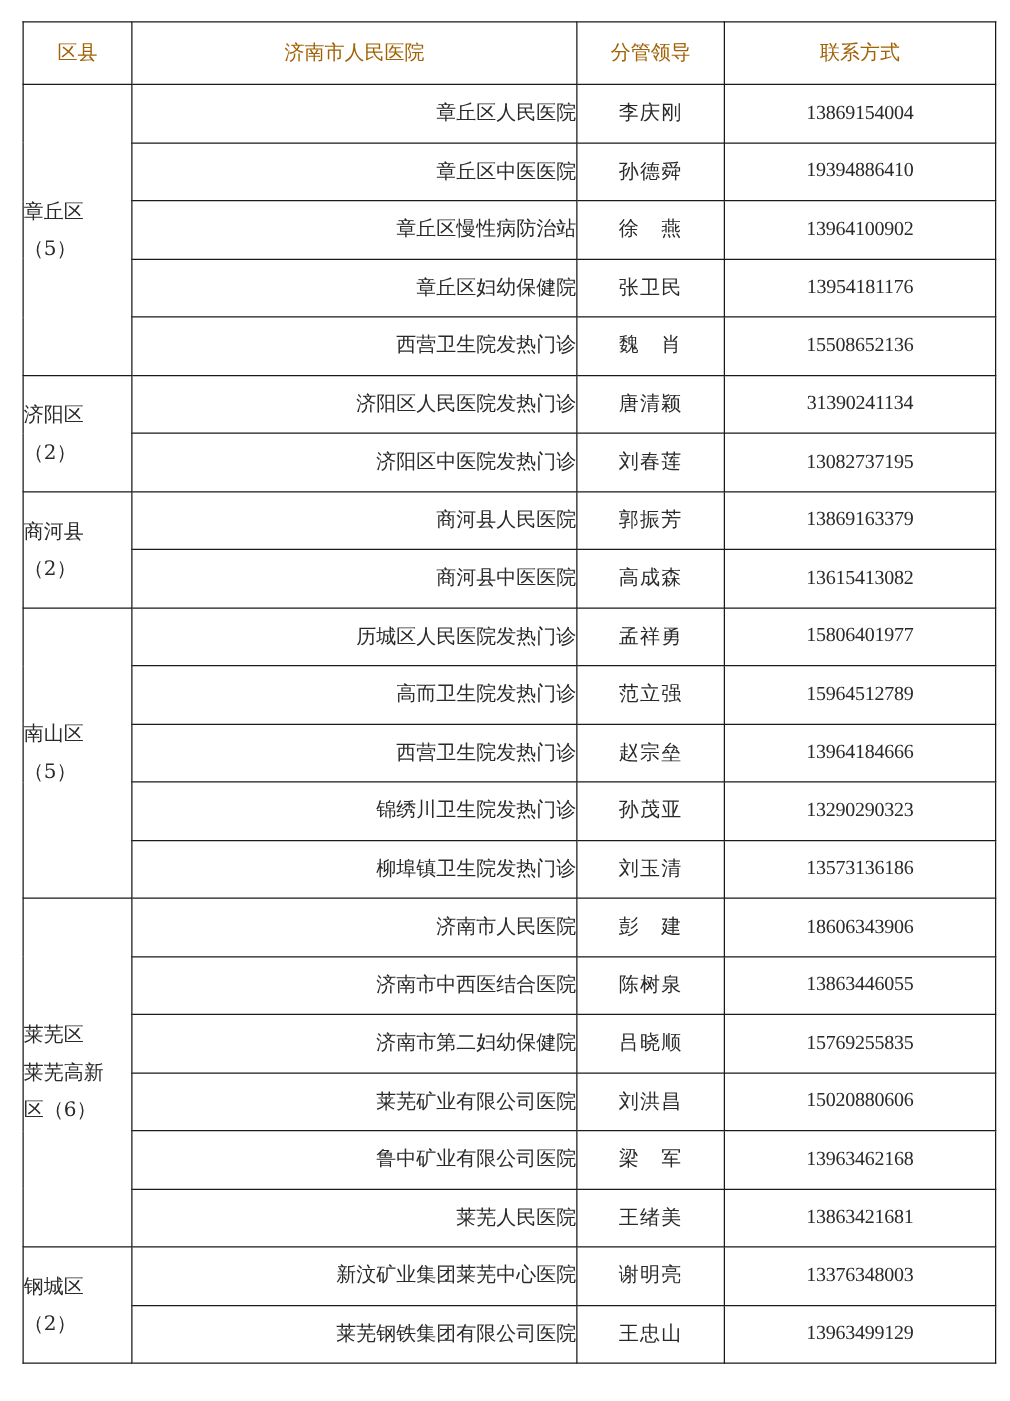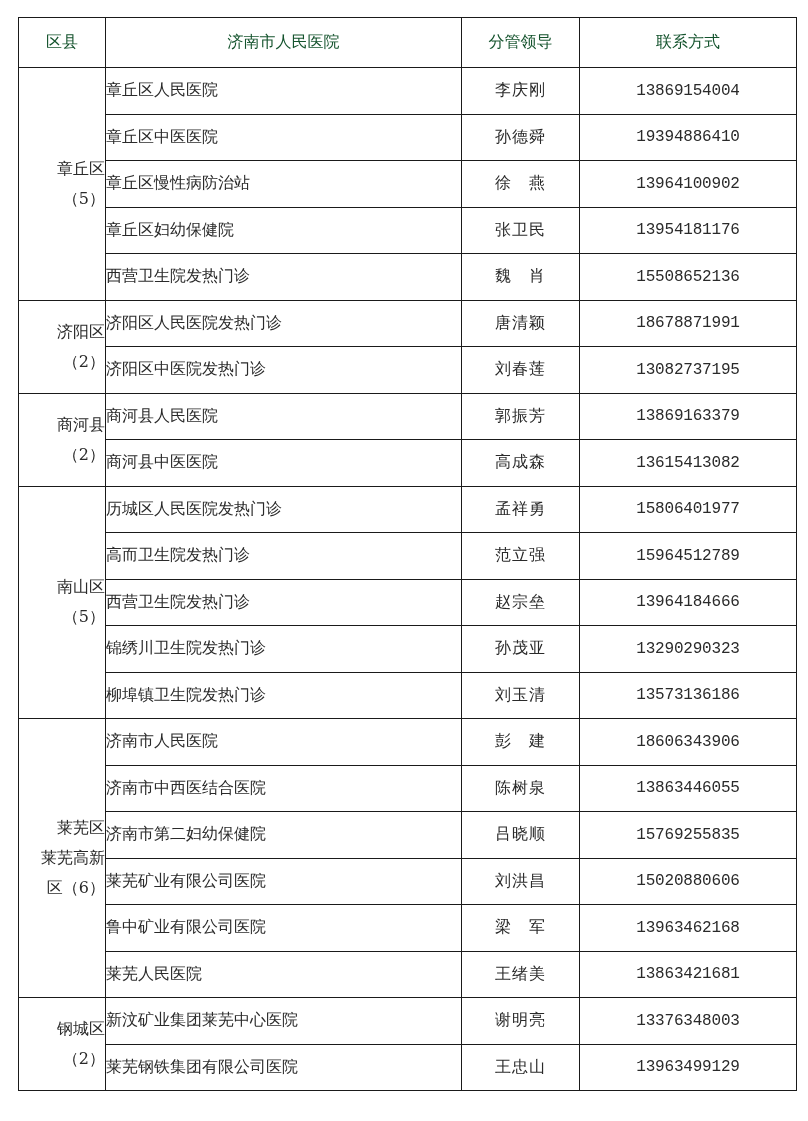--- a/index.html
+++ b/index.html
@@ -10,27 +10,27 @@
     width: 778px; border-collapse: collapse; table-layout: fixed;
   }
   table.roster td, table.roster th {
     border: 1.5px solid #1a1a1a; padding: 0; font-weight: normal;
   }
   col.c1 { width: 87px; }
   col.c2 { width: 356px; }
   col.c3 { width: 118px; }
   col.c4 { width: 217px; }
   thead th { height: 49px; font-family: "DejaVu Sans", "Liberation Sans", sans-serif;
-             font-size: 16px; font-weight: bold; color: #14532d; text-align: center; }
+             font-size: 16px; font-weight: bold; color: #a16207; text-align: center; }
   tbody td { height: 45.5px; font-size: 16px; }
-  td.district { text-align: right; vertical-align: middle; line-height: 30px; font-size: 16px; }
+  td.district { text-align: left; vertical-align: middle; line-height: 30px; font-size: 16px; }
   td.district span { display: block; }
-  td.name { text-align: left; padding-left: 5px; margin-left: 44px; }
+  td.name { text-align: right; padding-left: 5px; margin-left: 44px; }
   td.leader { text-align: center; letter-spacing: 1px; font-family: Liberation Serif, serif; }
-  td.phone { text-align: center; font-family: Liberation Mono, monospace;
+  td.phone { text-align: center; font-family: Liberation Serif, serif;
              font-size: 16px; letter-spacing: -0.2px; }
 </style>
 </head>
 <body>
 
 <table class="roster">
   <colgroup>
       <col class="c1">
       <col class="c2">
       <col class="c3">
@@ -76,21 +76,21 @@
       <td class="phone">15508652136</td>
     </tr>
 
     <tr>
       <td class="district" rowspan="2">
         <span>济阳区</span>
         <span>（2）</span>
       </td>
       <td class="name">济阳区人民医院发热门诊</td>
       <td class="leader">唐清颖</td>
-      <td class="phone">18678871991</td>
+      <td class="phone">31390241134</td>
     </tr>
     <tr>
       <td class="name">济阳区中医院发热门诊</td>
       <td class="leader">刘春莲</td>
       <td class="phone">13082737195</td>
     </tr>
 
     <tr>
       <td class="district" rowspan="2">
         <span>商河县</span>

